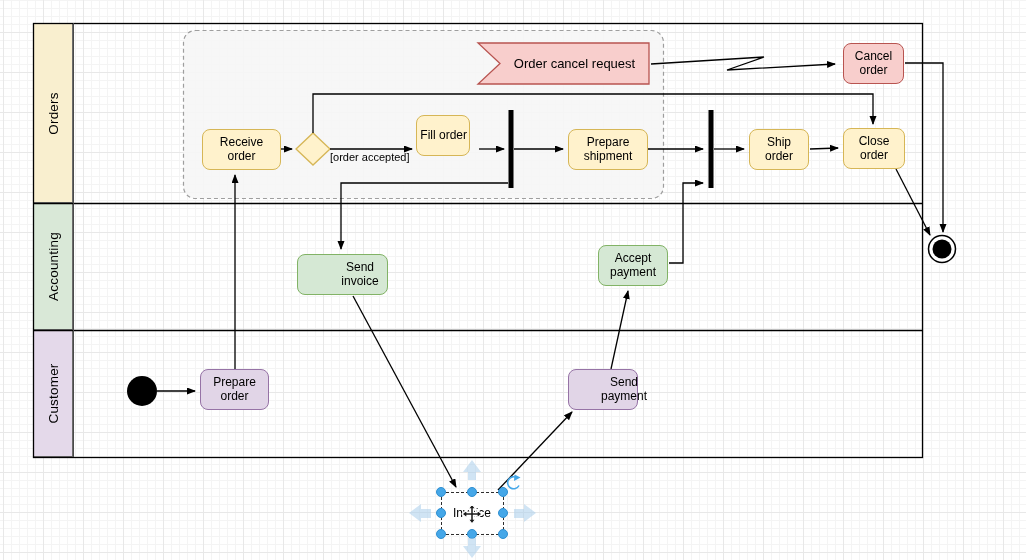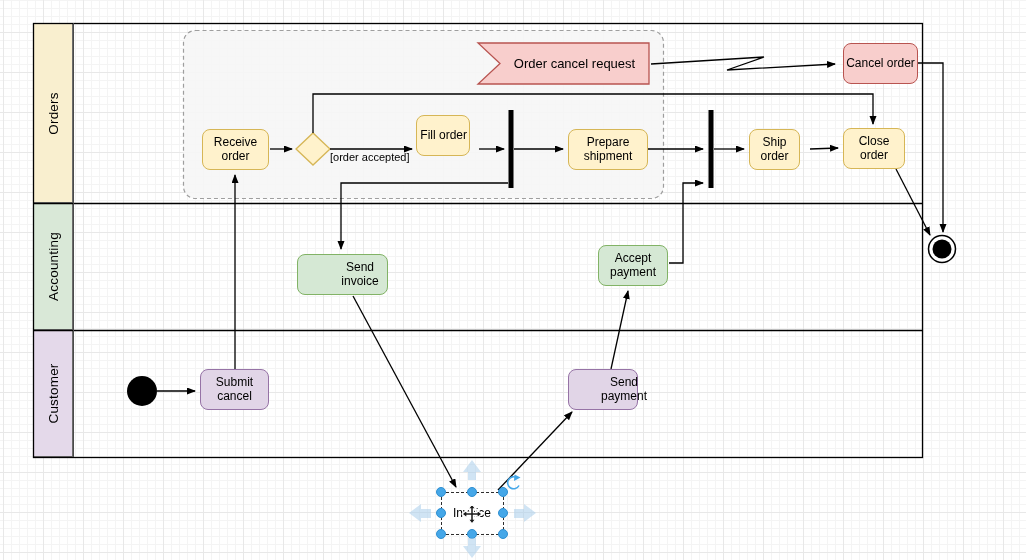--- a/index.html
+++ b/index.html
@@ -103,46 +103,46 @@
       <path d="M353,296 L456,487" marker-end="url(#arr)"></path>
       <path d="M498,490 L572,412" marker-end="url(#arr)"></path>
       <path d="M611,369 L628,291" marker-end="url(#arr)"></path>
       <path d="M651,64 L764,57 L727,70 L835,64" marker-end="url(#arr)"></path>
       <path d="M905,63 L943,63 L943,232" marker-end="url(#arr)"></path>
       <path d="M896,169 L930,235" marker-end="url(#arr)"></path>
     </g>
   </svg>
 
   <div>
-      <div class="node" style="left: 202px; top: 129px; width: 67px; height: 41px; background: rgb(255, 242, 204); border-color: rgb(214, 182, 86);">
+      <div class="node" style="left: 202px; top: 129px; width: 79px; height: 41px; background: rgb(255, 242, 204); border-color: rgb(214, 182, 86);">
         <span>Receive order</span>
       </div>
       <div class="node" style="left: 416px; top: 115px; width: 54px; height: 41px; background: rgb(255, 242, 204); border-color: rgb(214, 182, 86); justify-content: flex-end;">
         <span>Fill order</span>
       </div>
       <div class="node" style="left: 568px; top: 129px; width: 80px; height: 41px; background: rgb(255, 242, 204); border-color: rgb(214, 182, 86);">
         <span>Prepare shipment</span>
       </div>
-      <div class="node" style="left: 749px; top: 129px; width: 51px; height: 41px; background: rgb(255, 242, 204); border-color: rgb(214, 182, 86); justify-content: flex-end;">
+      <div class="node" style="left: 749px; top: 129px; width: 60px; height: 41px; background: rgb(255, 242, 204); border-color: rgb(214, 182, 86); justify-content: flex-end;">
         <span>Ship order</span>
       </div>
       <div class="node" style="left: 843px; top: 128px; width: 62px; height: 41px; background: rgb(255, 242, 204); border-color: rgb(214, 182, 86);">
         <span>Close order</span>
       </div>
-      <div class="node" style="left: 843px; top: 43px; width: 75px; height: 41px; background: rgb(248, 206, 204); border-color: rgb(184, 84, 80);">
+      <div class="node" style="left: 843px; top: 43px; width: 61px; height: 41px; background: rgb(248, 206, 204); border-color: rgb(184, 84, 80);">
         <span>Cancel order</span>
       </div>
       <div class="node" style="left: 297px; top: 254px; width: 91px; height: 41px; background: rgb(213, 232, 212); border-color: rgb(130, 179, 102); padding-left: 37px;">
         <span>Send invoice</span>
       </div>
       <div class="node" style="left: 598px; top: 245px; width: 70px; height: 41px; background: rgb(213, 232, 212); border-color: rgb(130, 179, 102);">
         <span>Accept payment</span>
       </div>
       <div class="node" style="left: 200px; top: 369px; width: 69px; height: 41px; background: rgb(225, 213, 231); border-color: rgb(150, 115, 166);">
-        <span>Submit cancel</span>
+        <span>Prepare order</span>
       </div>
       <div class="node" style="left: 568px; top: 369px; width: 70px; height: 41px; background: rgb(225, 213, 231); border-color: rgb(150, 115, 166); padding-left: 44px;">
         <span>Send payment</span>
       </div>
     </div>
 
   <div class="signal-label abs" style="left:478px;top:43px;width:171px;height:41px;">Order cancel request</div>
   <div class="edge-label abs" style="left:330px;top:151px;">[order accepted]</div>
 
   <div class="invoice-box" style="left:442px;top:493px;width:60px;height:40px;">

